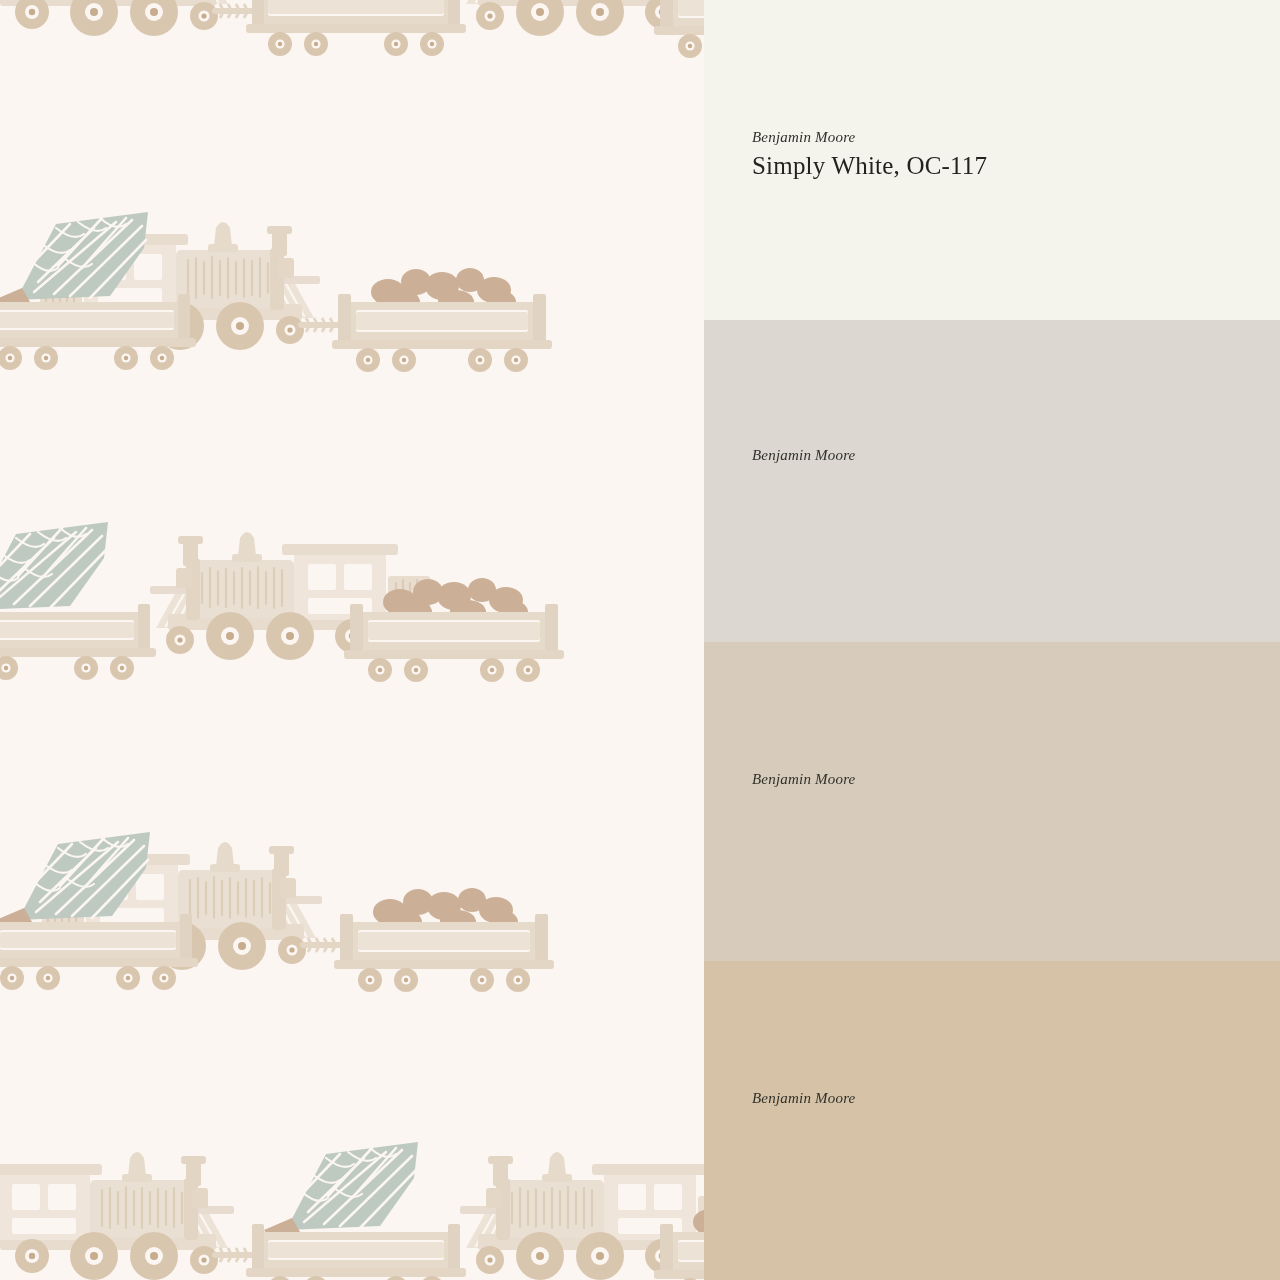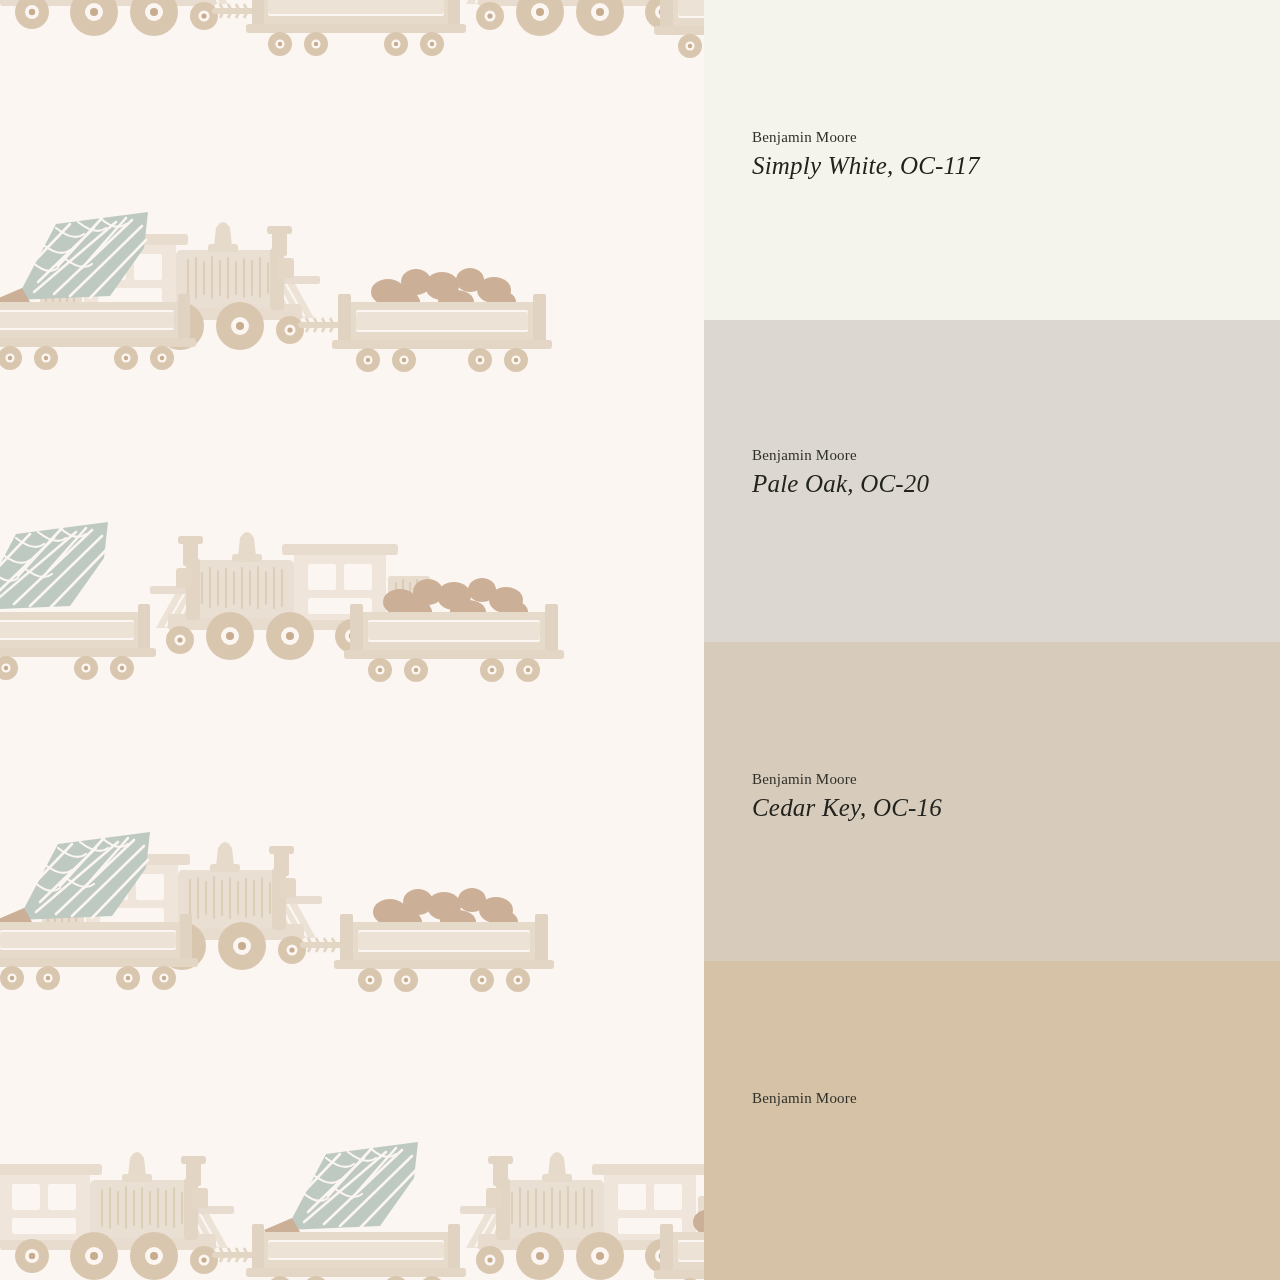--- a/index.html
+++ b/index.html
@@ -25,28 +25,28 @@
     width:576px; height:1280px;
     display:flex; flex-direction:column;
   }
   .swatch { position:relative; width:100%; }
   .swatch-text {
     position:absolute;
     left:48px;
     width:480px;
   }
   .brand {
+    font-style:italic;
     font-size:15px;
     line-height:1.25;
     letter-spacing:0.2px;
     color:#2F2F29;
     white-space:nowrap;
   }
   .cname {
-    font-style:italic;
     font-size:25px;
     line-height:1.3;
     letter-spacing:0.2px;
     color:#23231E;
     white-space:nowrap;
     margin-top:3px;
   }
 </style>
 </head>
 <body>
@@ -221,28 +221,26 @@
     <div class="swatch" style="background: rgb(245, 244, 236); height: 320px; flex: 0 0 320px;">
       <div class="swatch-text" style="top: 128px;">
         <div class="brand">Benjamin Moore</div>
         <div class="cname">Simply White, OC-117</div>
       </div>
     </div>
 
     <div class="swatch" style="background: rgb(220, 216, 209); height: 322px; flex: 0 0 322px;">
       <div class="swatch-text" style="top: 126px;">
         <div class="brand">Benjamin Moore</div>
-        <div class="cname">Pale Oak, OC-20</div>
       </div>
     </div>
 
     <div class="swatch" style="background: rgb(215, 204, 188); height: 319px; flex: 0 0 319px;">
       <div class="swatch-text" style="top: 128px;">
         <div class="brand">Benjamin Moore</div>
-        <div class="cname">Cedar Key, OC-16</div>
       </div>
     </div>
 
     <div class="swatch" style="background: rgb(214, 195, 167); height: 319px; flex: 0 0 319px;">
       <div class="swatch-text" style="top: 128px;">
         <div class="brand">Benjamin Moore</div>
       </div>
     </div>
 
   </div>

